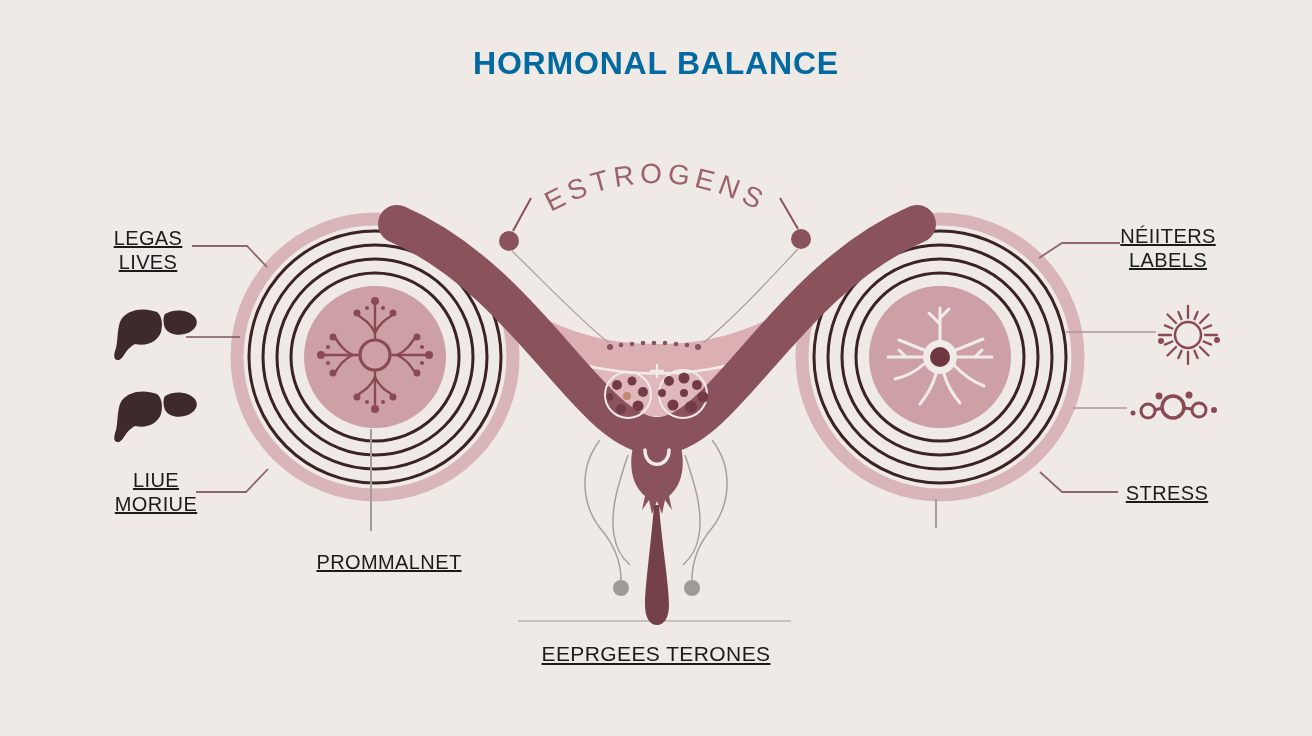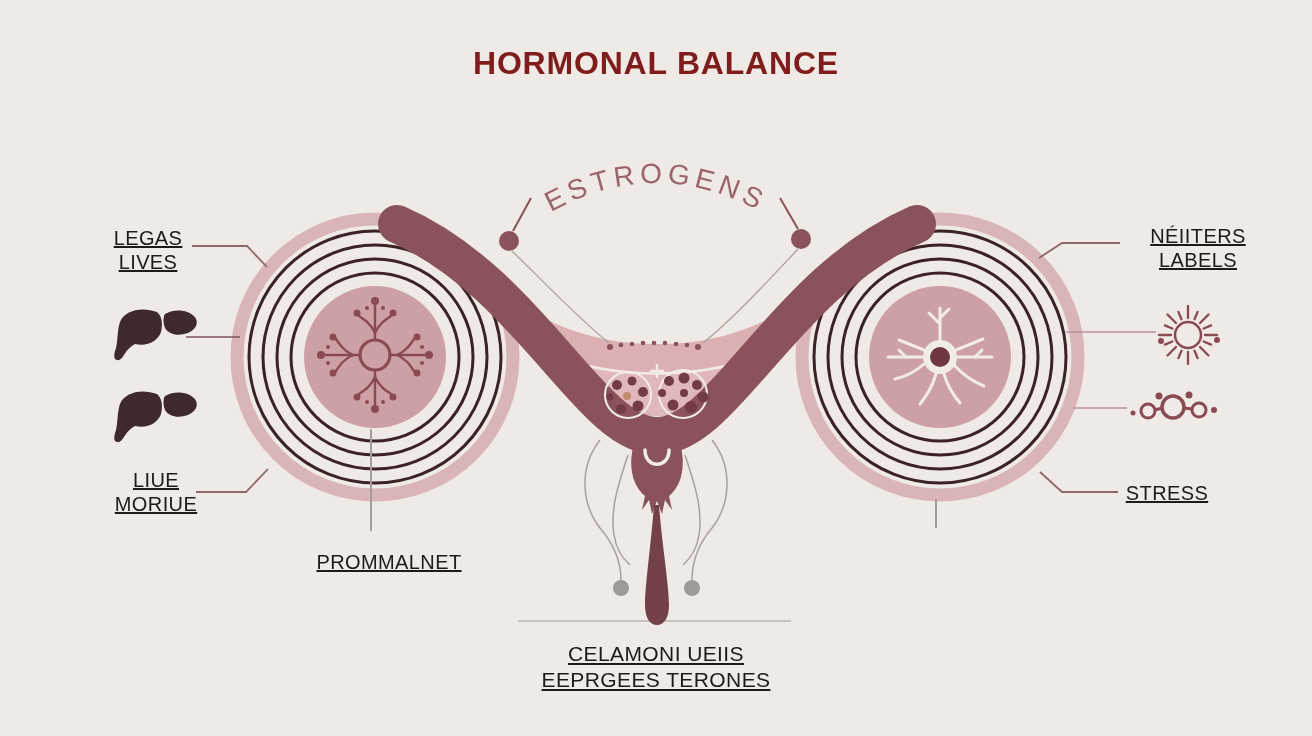--- a/index.html
+++ b/index.html
@@ -3,21 +3,21 @@
 <meta charset="utf-8">
 <style>
   html,body{margin:0;padding:0;background:#efeae6;}
   .stage{
     position:relative;width:1312px;height:736px;overflow:hidden;
     background:#efeae6;font-family:"Liberation Sans",sans-serif;
   }
   .stage svg{position:absolute;inset:0;}
   .title{
     position:absolute;left:656px;top:44px;transform:translateX(-50%);
-    text-align:center;color:#7f1d1d;font-size:32px;font-weight:700;
+    text-align:center;color:#0369a1;font-size:32px;font-weight:700;
     letter-spacing:0.8px;line-height:38px;white-space:nowrap;
   }
   .lbl{
     position:absolute;transform:translateX(-50%);text-align:center;
     color:#1b1b1b;font-size:20px;font-weight:400;letter-spacing:0.4px;
     line-height:24px;white-space:nowrap;text-decoration:underline;
   }
   .lbl.caption{font-size:21px;line-height:26px;}
   .arc-text{
     font-size:28px;letter-spacing:5px;fill:#9c636c;
@@ -245,26 +245,25 @@
     <div>LIVES</div>
   </div>
 
   <div class="lbl" style="left:146px;top:468px;margin-left:10px;">
     <div>LIUE</div>
     <div>MORIUE</div>
   </div>
 
   <div class="lbl" style="left:389px;top:550px;">PROMMALNET</div>
 
-  <div class="lbl" style="left:1168px;top:224px;margin-left:30px;">
+  <div class="lbl" style="left:1168px;top:224px;">
     <div>NÉIITERS</div>
     <div>LABELS</div>
   </div>
 
   <div class="lbl" style="left:1167px;top:481px;">STRESS</div>
 
 
   <div class="lbl caption" style="left:656px;top:641px;">
-    <div>CELAMONI UEIIS</div>
     <div>EEPRGEES TERONES</div>
   </div>
 
 </div>
 
 </body></html>

